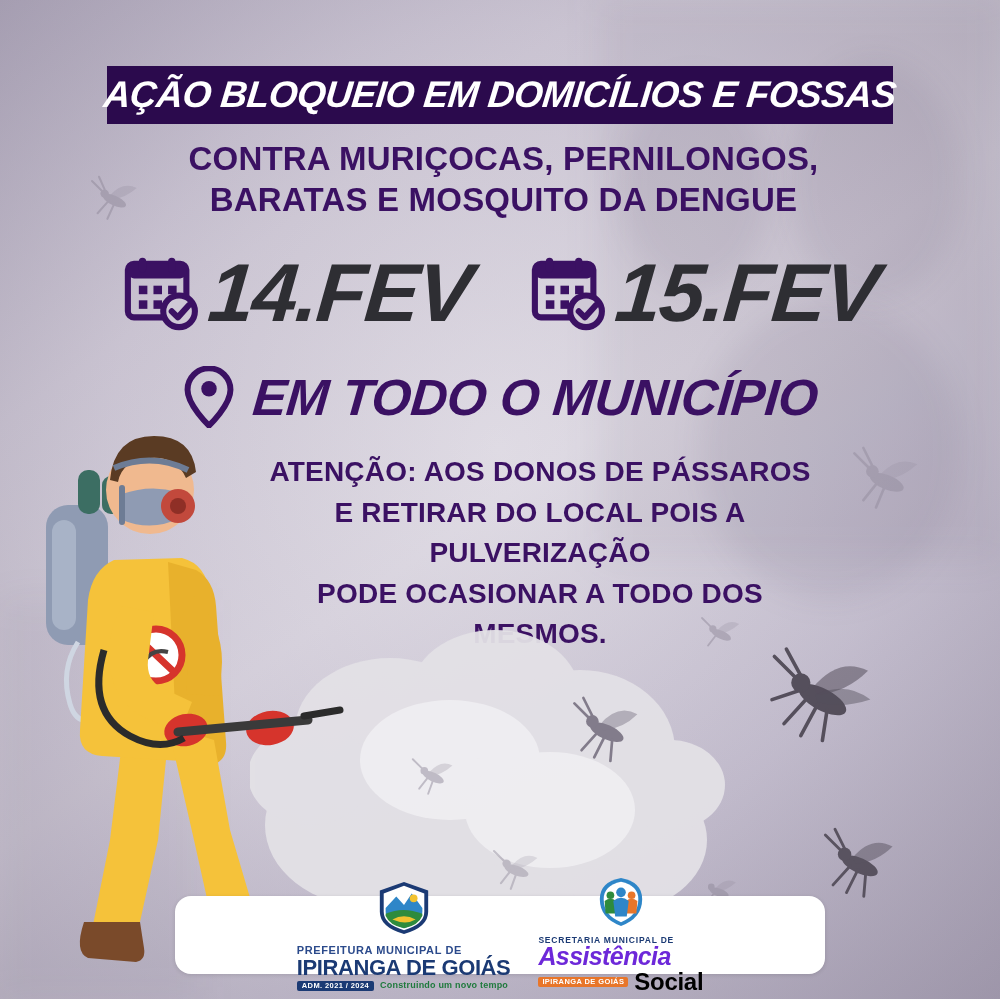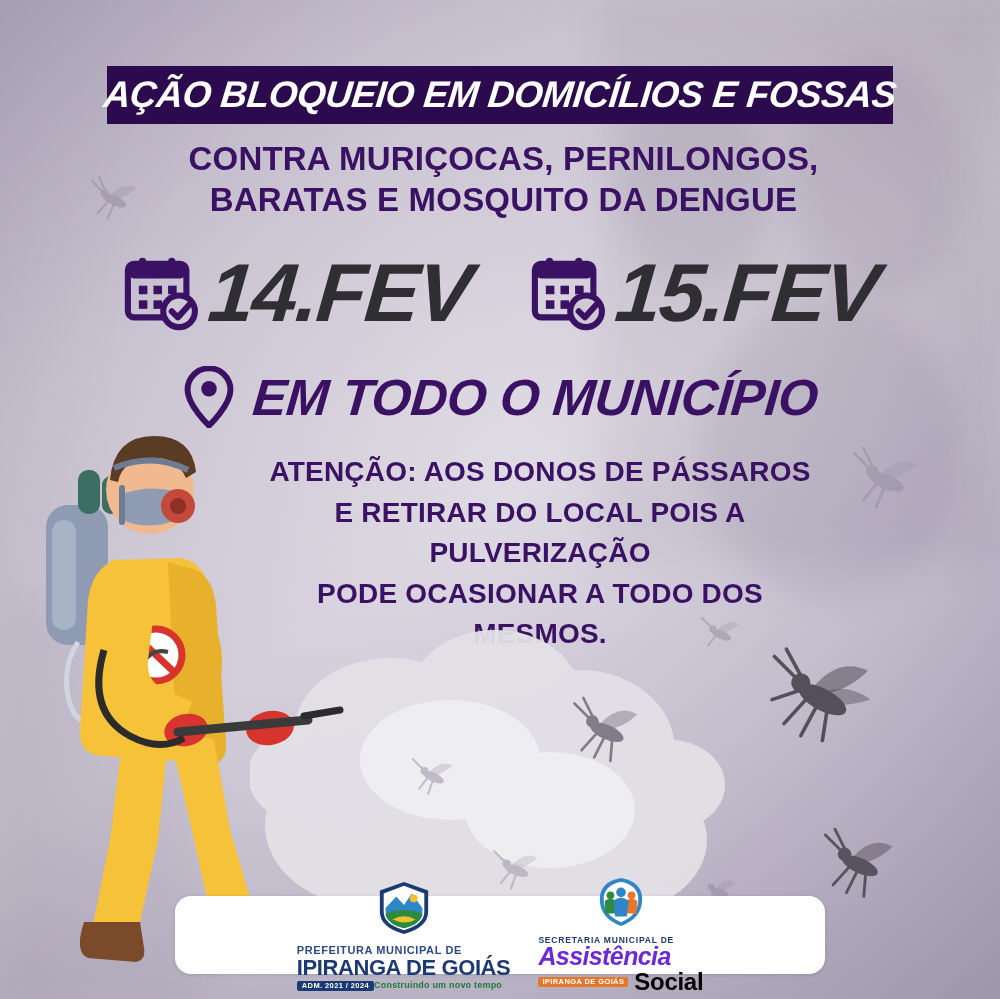--- a/index.html
+++ b/index.html
@@ -418,21 +418,21 @@
           <path d="M30 3 L55 12 L55 34 Q55 50 30 57 Q5 50 5 34 L5 12 Z" fill="#1b3a74"></path>
           <path d="M30 7 L51 15 L51 34 Q51 47 30 53 Q9 47 9 34 L9 15 Z" fill="#ffffff"></path>
           <path d="M11 30 L22 18 L30 27 L38 15 L49 30 L49 34 Q49 45 30 51 Q11 45 11 34 Z" fill="#2e86c8"></path>
           <circle cx="40" cy="20" r="4" fill="#f2c230"></circle>
           <path d="M11 36 q18 -8 38 0 L49 38 Q45 48 30 51 Q15 48 11 38 Z" fill="#2e8b3d"></path>
           <path d="M18 42 q12 -7 24 0 q-10 6 -24 0 Z" fill="#f2c230"></path>
         </svg>
         <div class="pref-text">
           <div class="pref-l1">PREFEITURA MUNICIPAL DE</div>
           <div class="pref-l2">IPIRANGA DE GOIÁS</div>
-          <div style="display:flex;align-items:center;margin-top:2px;">
+          <div style="display:flex;align-items:center;gap:6px;margin-top:2px;">
             <span class="pref-l3">ADM. 2021 / 2024</span>
             <span class="pref-l4">Construindo um novo tempo</span>
           </div>
         </div>
       </div>
 
       <div class="logo-block">
         <svg width="58" height="52" viewBox="0 0 60 54">
           <path d="M30 2 Q52 6 52 24 Q52 44 30 52 Q8 44 8 24 Q8 6 30 2 Z" fill="#2e86c8"></path>
           <path d="M30 6 Q48 10 48 24 Q48 41 30 48 Q12 41 12 24 Q12 10 30 6 Z" fill="#ffffff"></path>

